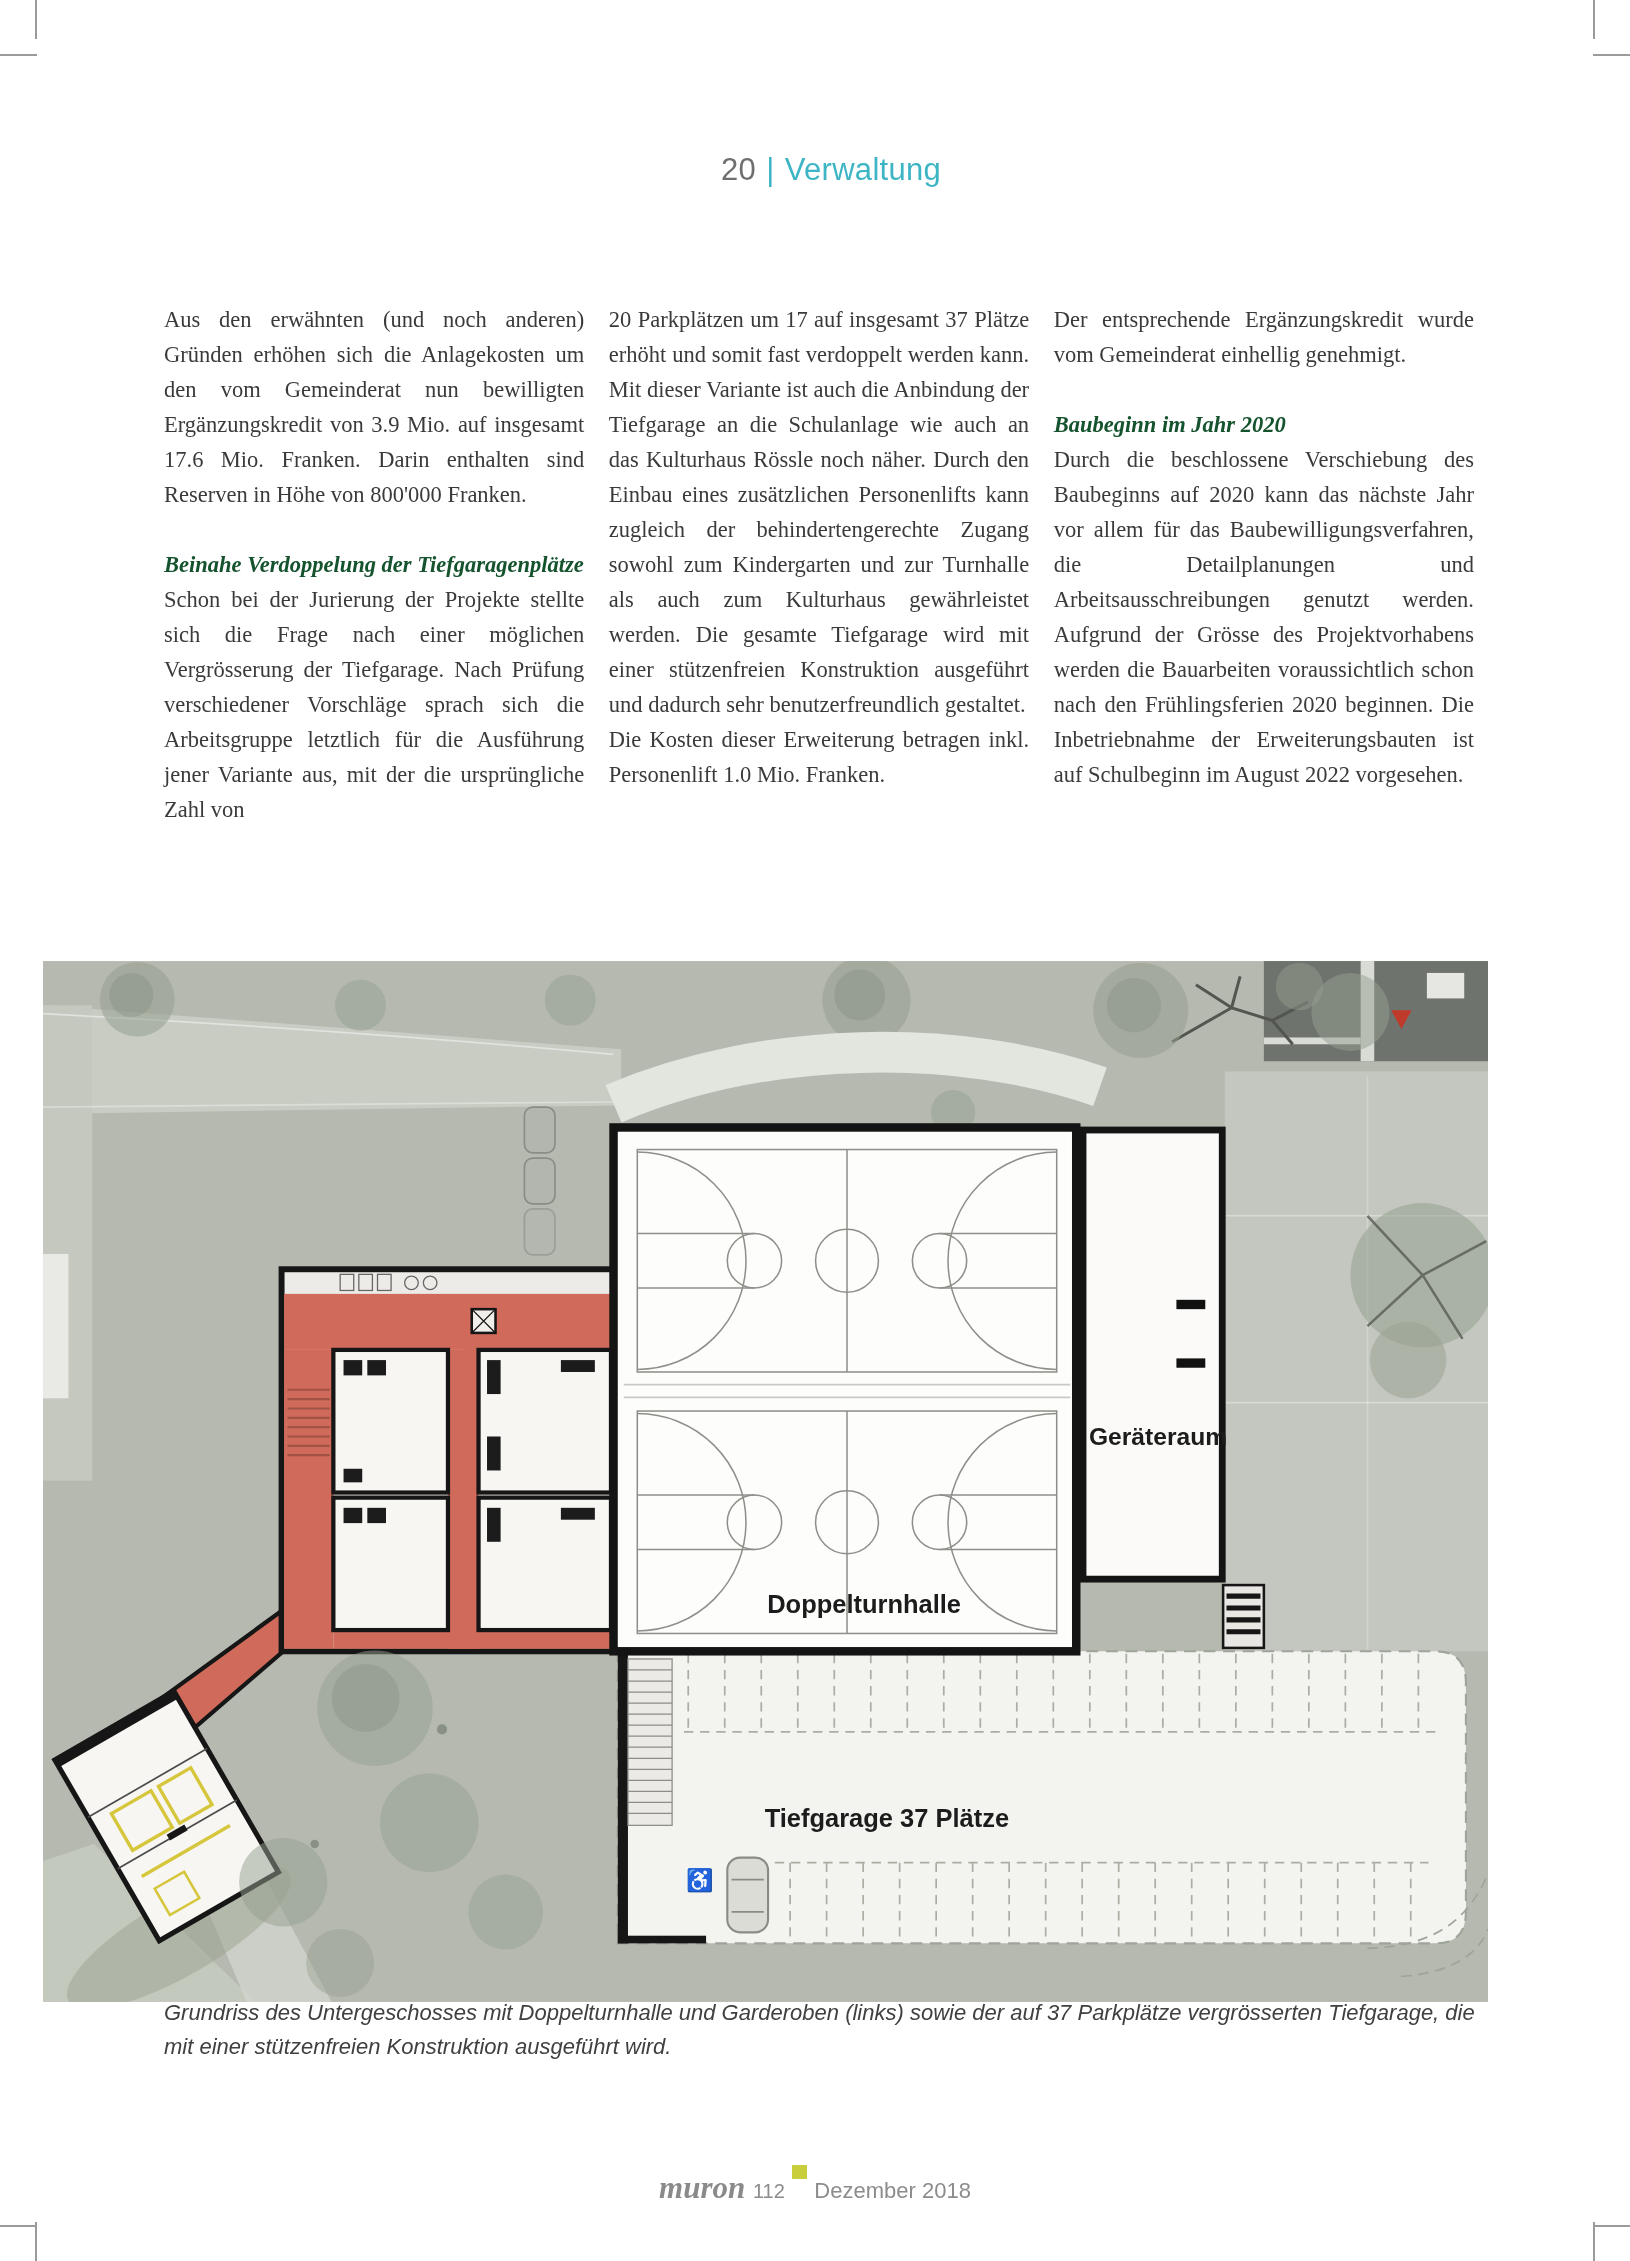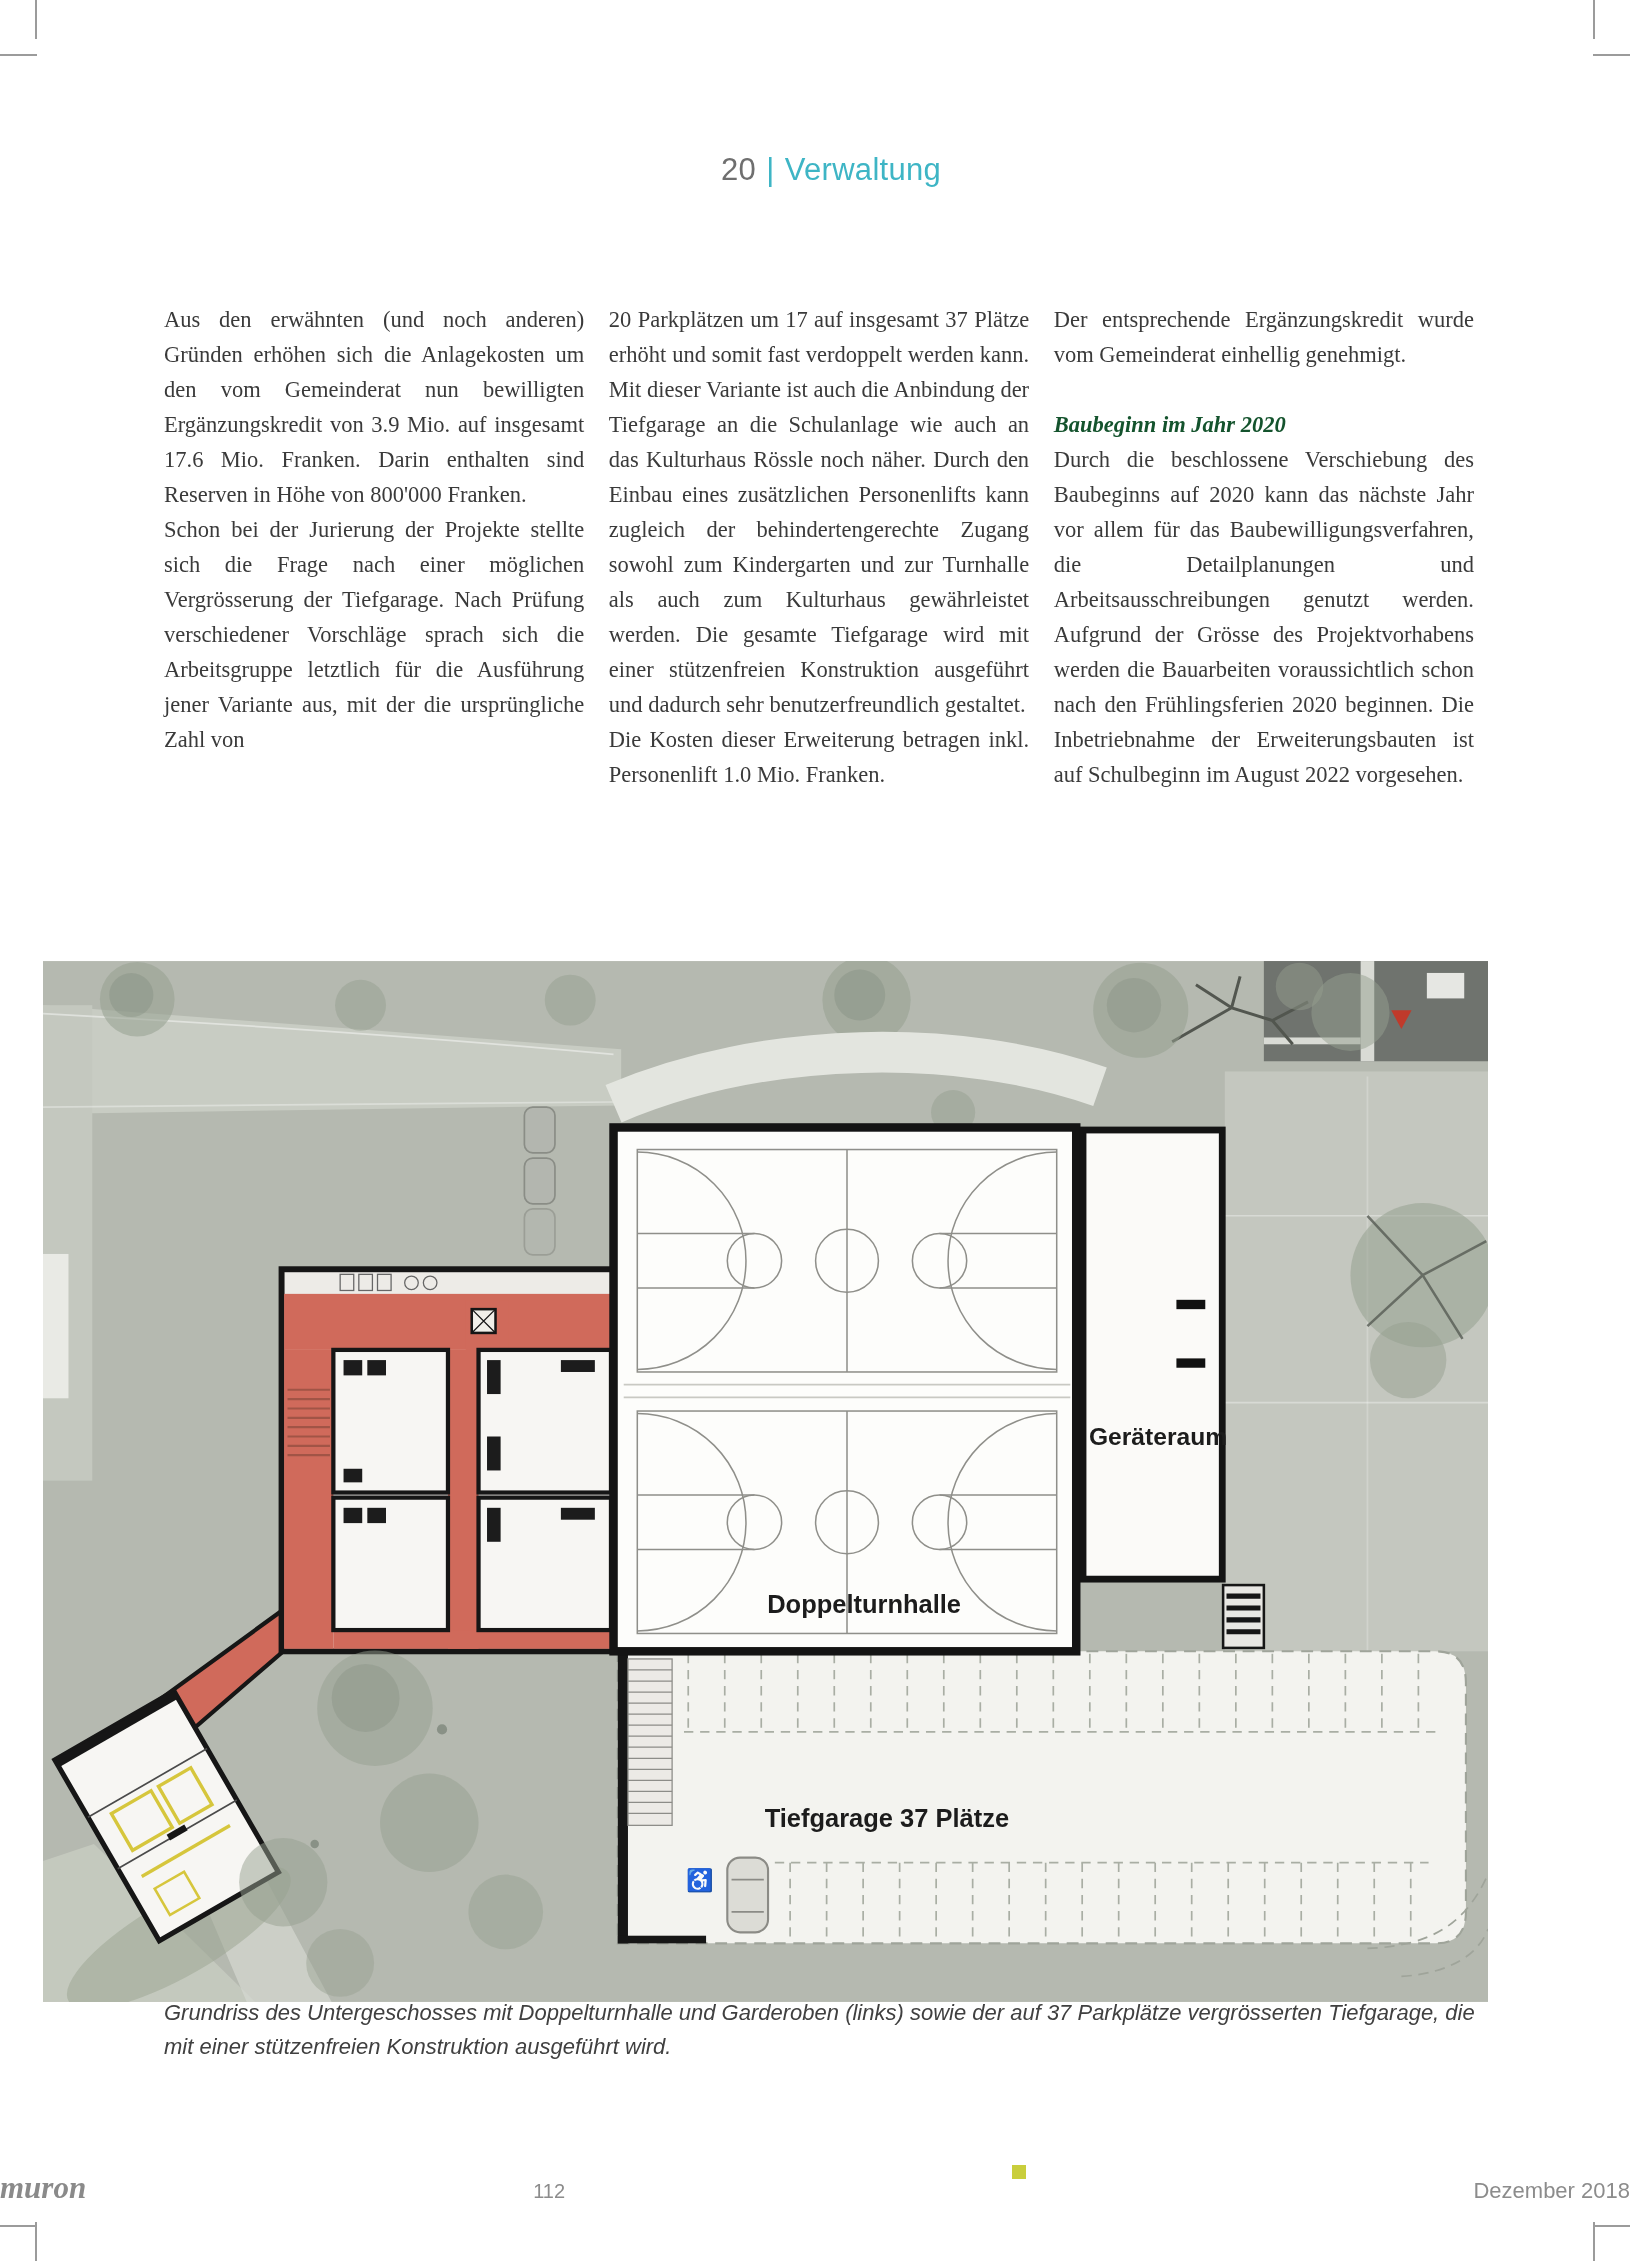--- a/index.html
+++ b/index.html
@@ -42,21 +42,21 @@
   .plan svg { display:block; }
   .plan-label { font-family:"Liberation Sans", sans-serif; font-weight:600; fill:#1c1c1c; }
 
   .caption {
     position:absolute; left:164px; top:1996px; width:1313px;
     font-size:22px; line-height:34px; font-style:italic; color:#404040;
   }
 
   .footer {
     position:absolute; top:2138px; left:0; width:100%;
-    display:flex; justify-content:space-between; align-items:baseline; gap:7.6px;
+    display:flex; justify-content:center; align-items:baseline; gap:7.6px;
     color:#8c8c8c;
   }
   .footer .brand { font-family:"Liberation Serif", serif; font-style:italic; font-weight:bold; font-size:31px; color:#8a8a8a; }
   .footer .issue { font-size:20px; }
   .footer .square { width:14.4px; height:14.4px; background:#c9ce3c; align-self:center; }
   .footer .date { font-size:22px;margin-top:40px; }
 </style>
 </head>
 <body>
 
@@ -71,20 +71,21 @@
   <div class="crop h br-h"></div>
   <div class="crop v br-v"></div>
 
   <div class="header">
     <span>20</span><span class="divider">|</span><span class="section">Verwaltung</span>
   </div>
 
   <div class="columns">
     <div class="col">
       <p>Aus den erwähnten (und noch anderen) Gründen erhöhen sich die Anlagekosten um den vom Gemeinderat nun bewilligten Ergänzungskredit von 3.9 Mio. auf insgesamt 17.6 Mio. Franken. Darin enthalten sind Reserven in Höhe von 800'000 Franken.</p>
+      <h3>Beinahe Verdoppelung der Tiefgaragenplätze</h3>
       <p>Schon bei der Jurierung der Projekte stellte sich die Frage nach einer möglichen Vergrösserung der Tiefgarage. Nach Prüfung verschiedener Vorschläge sprach sich die Arbeitsgruppe letztlich für die Ausführung jener Variante aus, mit der die ursprüngliche Zahl von</p>
     </div>
     <div class="col">
       <p>20 Parkplätzen um 17 auf insgesamt 37 Plätze erhöht und somit fast verdoppelt werden kann. Mit dieser Variante ist auch die Anbindung der Tiefgarage an die Schulanlage wie auch an das Kulturhaus Rössle noch näher. Durch den Einbau eines zusätzlichen Personenlifts kann zugleich der behindertengerechte Zugang sowohl zum Kindergarten und zur Turnhalle als auch zum Kulturhaus gewährleistet werden. Die gesamte Tiefgarage wird mit einer stützenfreien Konstruktion ausgeführt und dadurch sehr benutzerfreundlich gestaltet.</p>
       <p>Die Kosten dieser Erweiterung betragen inkl. Personenlift 1.0 Mio. Franken.</p>
     </div>
     <div class="col">
       <p>Der entsprechende Ergänzungskredit wurde vom Gemeinderat einhellig genehmigt.</p>
       <h3>Baubeginn im Jahr 2020</h3>
       <p>Durch die beschlossene Verschiebung des Baubeginns auf 2020 kann das nächste Jahr vor allem für das Baubewilligungsverfahren, die Detailplanungen und Arbeitsausschreibungen genutzt werden. Aufgrund der Grösse des Projektvorhabens werden die Bauarbeiten voraussichtlich schon nach den Frühlingsferien 2020 beginnen. Die Inbetriebnahme der Erweiterungsbauten ist auf Schulbeginn im August 2022 vorgesehen.</p>

